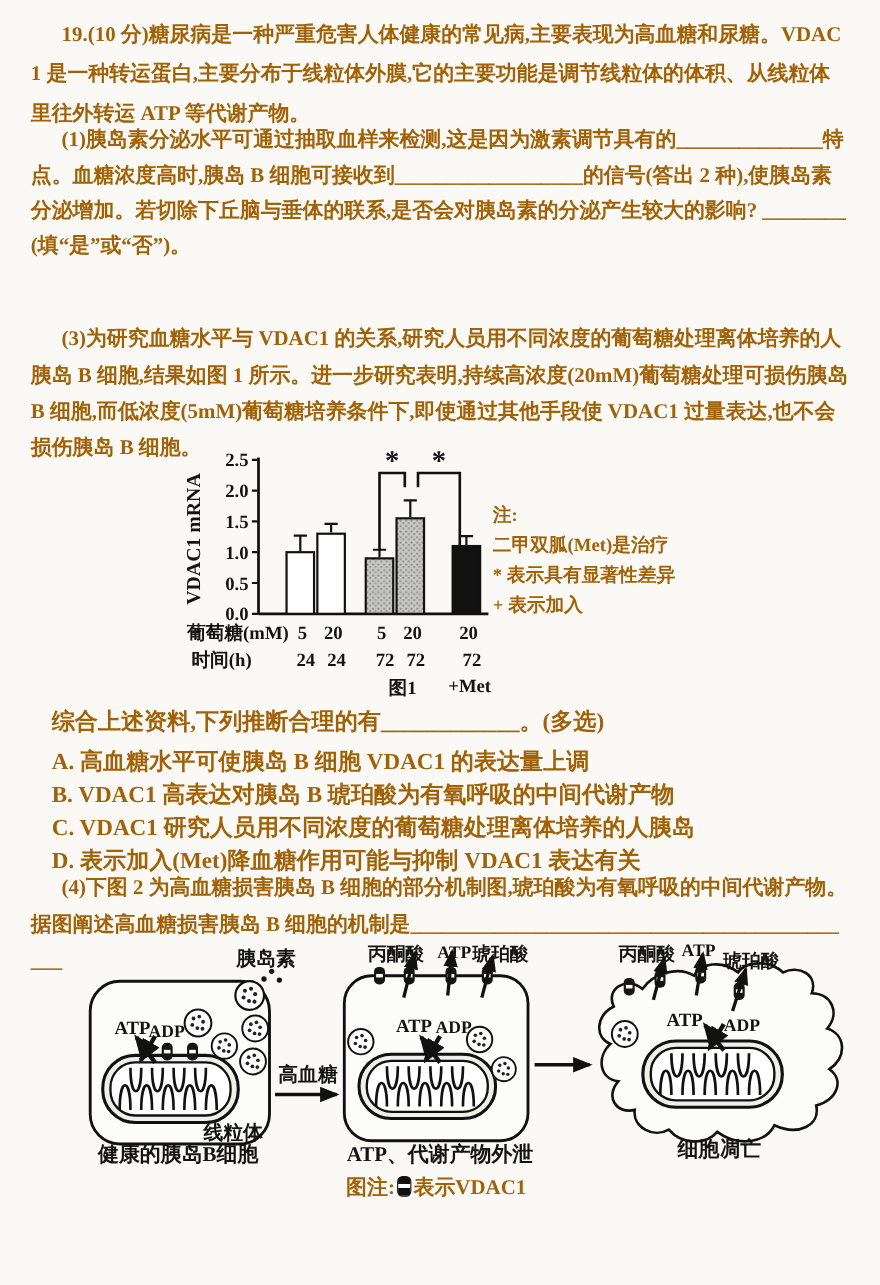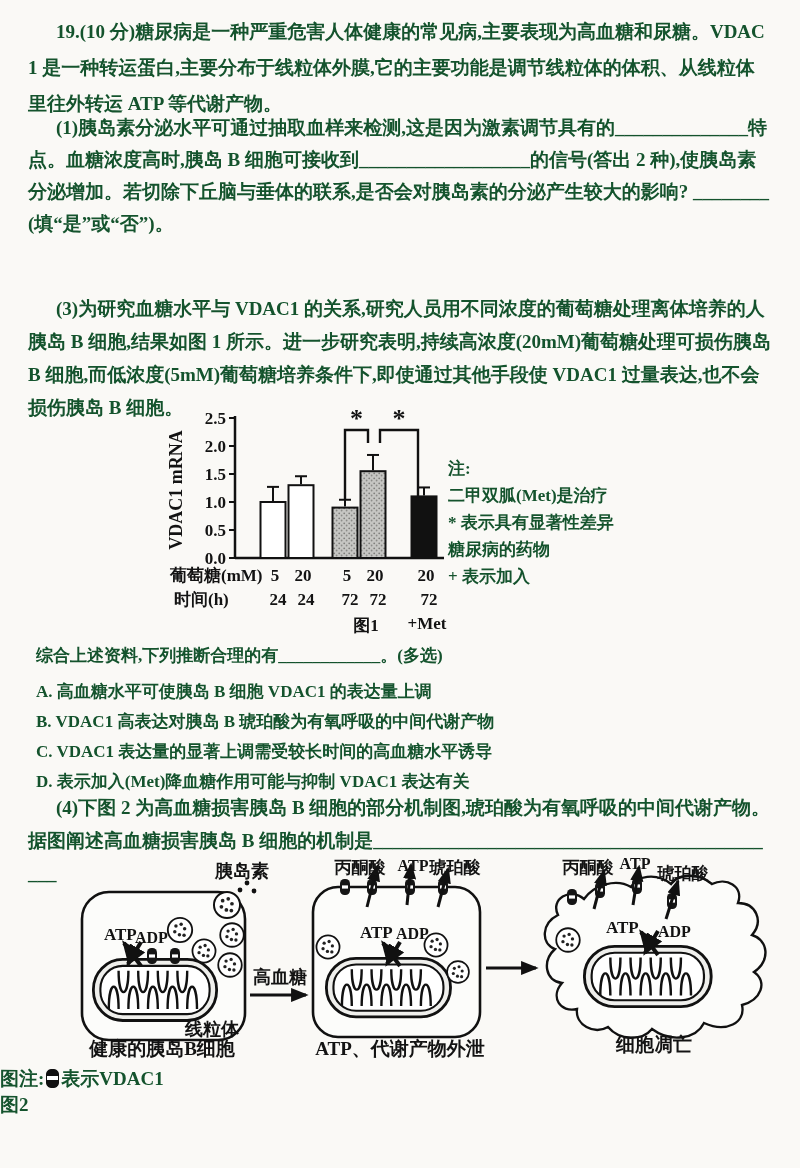--- a/index.html
+++ b/index.html
@@ -1,22 +1,22 @@
 <!DOCTYPE html>
 <html><head>
 <meta charset="utf-8">
 <style>
   html,body{margin:0;padding:0;background:#e8e6e2;}
   .page{position:relative;width:800px;height:1168px;background:#faf9f6;margin:0 auto;overflow:hidden;
-        font-family:"Liberation Serif","DejaVu Serif",serif;color:#14532d;font-weight:bold;}
+        font-family:"Liberation Serif","DejaVu Serif",serif;color:#a16207;font-weight:bold;}
   .para{position:absolute;left:28px;width:744px;font-size:19px;line-height:33px;text-indent:28px;
         word-break:break-all;}
-  .opt{position:absolute;left:36px;width:740px;font-size:17px;line-height:28px;}
+  .opt{position:absolute;left:47px;width:740px;font-size:21px;line-height:28px;}
   .chart-note{position:absolute;left:448px;top:455px;font-size:17px;line-height:27px;width:230px;}
-  .center{position:absolute;left:0;width:793px;font-size:19px;}
+  .center{position:absolute;left:0;width:793px;text-align:center;font-size:19px;}
   .vdac-pill{display:inline-block;width:11px;height:17px;border-radius:5px;vertical-align:-3px;
         background:linear-gradient(#111 0 38%,#fff 38% 58%,#111 58% 100%);border:1px solid #111;margin:0 2px;}
   svg text{font-family:"Liberation Serif","DejaVu Serif",serif;font-weight:bold;fill:#131313;}
   .ft17{font-size:17px;} .ft16{font-size:16px;} .ft18{font-size:18px;} .ft19{font-size:19px;}
 </style>
 </head>
 <body>
 
 <div class="page">
 
@@ -79,28 +79,27 @@
       <text x="210" y="203" text-anchor="middle" font-size="17">72</text>
       <text x="261" y="203" text-anchor="middle" font-size="17">72</text>
       <text x="259" y="227" text-anchor="middle" font-size="17">+Met</text>
       <text x="198" y="229" text-anchor="middle" font-size="17">图1</text>
     </svg>
 
   <div class="chart-note">
     <div>注:</div>
     <div>二甲双胍(Met)是治疗</div>
     <div>* 表示具有显著性差异</div>
-    <div>糖尿病的药物</div>
     <div>+ 表示加入</div>
   </div>
 
   <div class="opt" style="top:642px;">综合上述资料,下列推断合理的有____________。(多选)</div>
   <div class="opt" style="top:678px;">A. 高血糖水平可使胰岛 B 细胞 VDAC1 的表达量上调</div>
   <div class="opt" style="top:708px;">B. VDAC1 高表达对胰岛 B 琥珀酸为有氧呼吸的中间代谢产物</div>
-  <div class="opt" style="top:738px;">C. VDAC1 表达量的显著上调需受较长时间的高血糖水平诱导</div>
+  <div class="opt" style="top:738px;">C. VDAC1 研究人员用不同浓度的葡萄糖处理离体培养的人胰岛</div>
   <div class="opt" style="top:768px;">D. 表示加入(Met)降血糖作用可能与抑制 VDAC1 表达有关</div>
 
   <div class="para" style="top:791px;">(4)下图 2 为高血糖损害胰岛 B 细胞的部分机制图,琥珀酸为有氧呼吸的中间代谢产物。据图阐述高血糖损害胰岛 B 细胞的机制是____________________________________________</div>
 
   <svg viewBox="0 0 744 206" width="744" height="206" style="position:absolute;left:28px;top:855px;">
     <defs>
       <marker id="ah" viewBox="0 0 10 8" refX="8.5" refY="4" markerWidth="5.5" markerHeight="4.5" orient="auto">
         <path d="M0,0 L10,4 L0,8 Z" fill="#111"></path>
       </marker>
       <g id="mito">
@@ -193,15 +192,14 @@
       <use href="#mito" transform="translate(555,90) scale(0.72,0.70)"></use>
       <use href="#xport" transform="translate(621,88)"></use>
       <use href="#ves" transform="translate(540,85) scale(0.56)"></use>
       <text x="578" y="78" class="ft17">ATP</text>
       <text x="630" y="82" class="ft16">ADP</text>
       <text x="626" y="196" text-anchor="middle" class="ft19">细胞凋亡</text>
     </g>
   </svg>
 
   <div class="center" style="top:1066px;"><span>图注:</span><span class="vdac-pill"></span><span>表示VDAC1</span></div>
-  <div class="center" style="top:1092px;">图2</div>
 
 </div>
 
 </body></html>

